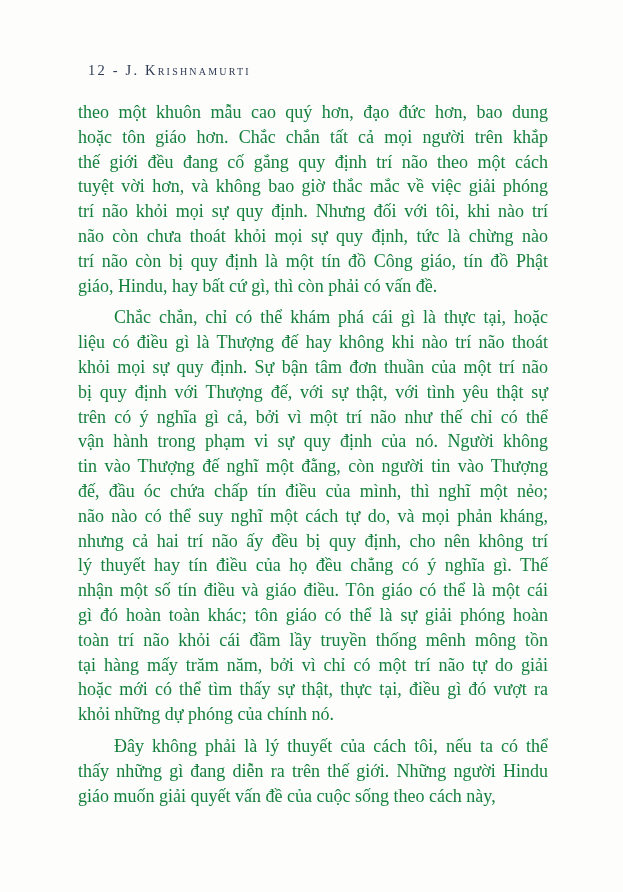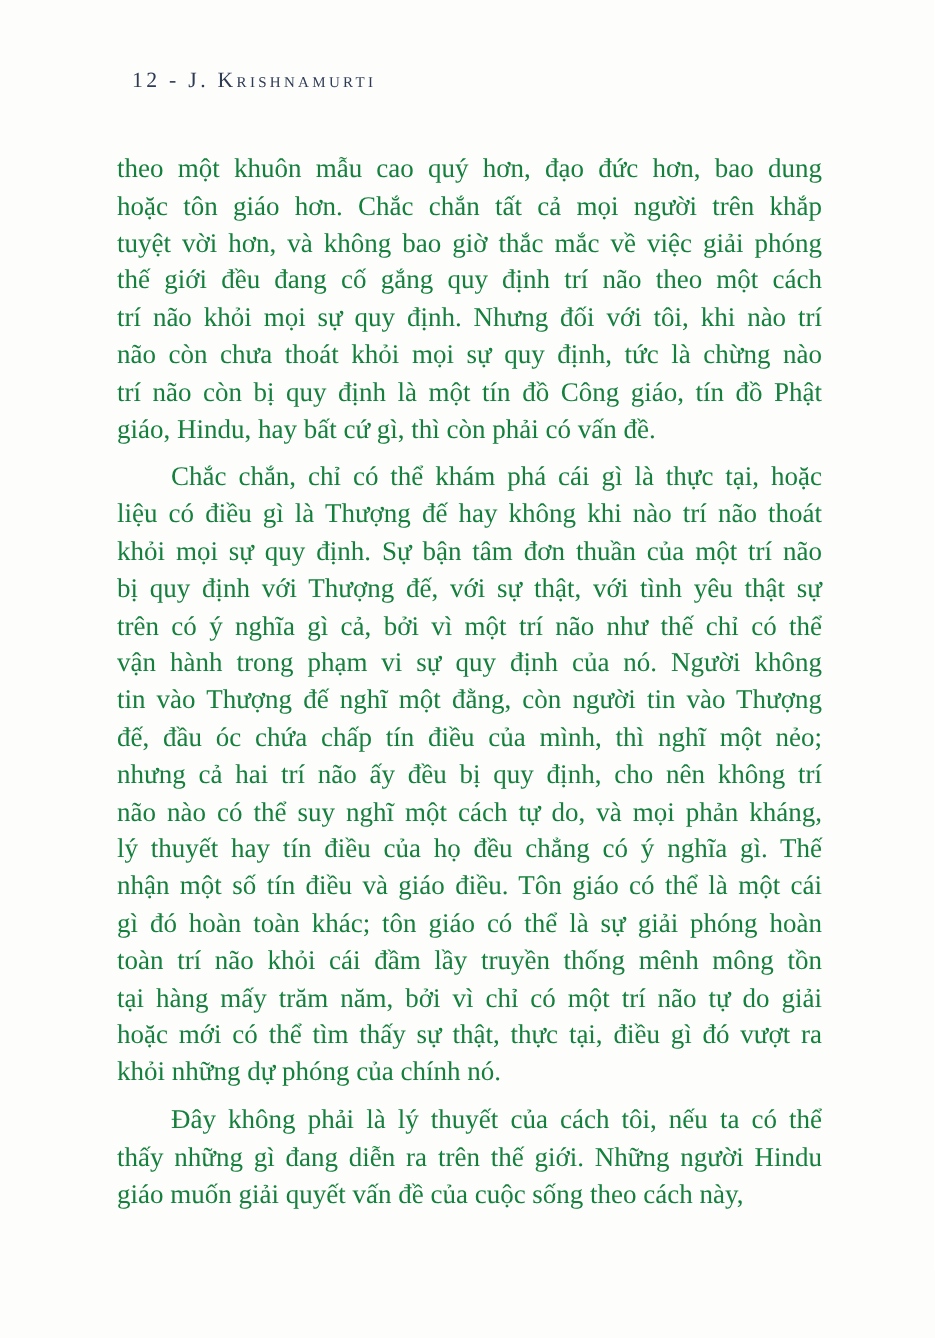--- a/index.html
+++ b/index.html
@@ -11,21 +11,21 @@
     position: relative;
     width: 623px;
     height: 892px;
     background: #fdfdfb;
     font-family: "Liberation Serif", "DejaVu Serif", serif;
     overflow: hidden;
   }
   .running-header {
     position: absolute;
     left: 88px;
-    top: 46px;
+    top: 62px;
     font-size: 14.5px;
     font-variant: small-caps;
     letter-spacing: 2.2px;
     color: #2e3b55;
     white-space: nowrap;
   }
   .text-block {
     position: absolute;
     left: 78px;
     top: 100px;
@@ -52,38 +52,38 @@
 </style>
 </head>
 <body>
 
 <div class="page">
   <div class="running-header">12 - J. Krishnamurti</div>
   <div class="text-block">
       <div class="para">
         <div class="line first-line">theo một khuôn mẫu cao quý hơn, đạo đức hơn, bao dung</div>
         <div class="line">hoặc tôn giáo hơn. Chắc chắn tất cả mọi người trên khắp</div>
+        <div class="line">thế giới đều đang cố gắng quy định trí não theo một cách</div>
         <div class="line">tuyệt vời hơn, và không bao giờ thắc mắc về việc giải phóng</div>
-        <div class="line">thế giới đều đang cố gắng quy định trí não theo một cách</div>
         <div class="line">trí não khỏi mọi sự quy định. Nhưng đối với tôi, khi nào trí</div>
         <div class="line">não còn chưa thoát khỏi mọi sự quy định, tức là chừng nào</div>
         <div class="line">trí não còn bị quy định là một tín đồ Công giáo, tín đồ Phật</div>
         <div class="line last-line">giáo, Hindu, hay bất cứ gì, thì còn phải có vấn đề.</div>
       </div>
       <div class="para indent">
         <div class="line first-line">Chắc chắn, chỉ có thể khám phá cái gì là thực tại, hoặc</div>
         <div class="line">liệu có điều gì là Thượng đế hay không khi nào trí não thoát</div>
         <div class="line">khỏi mọi sự quy định. Sự bận tâm đơn thuần của một trí não</div>
         <div class="line">bị quy định với Thượng đế, với sự thật, với tình yêu thật sự</div>
         <div class="line">trên có ý nghĩa gì cả, bởi vì một trí não như thế chỉ có thể</div>
         <div class="line">vận hành trong phạm vi sự quy định của nó. Người không</div>
         <div class="line">tin vào Thượng đế nghĩ một đằng, còn người tin vào Thượng</div>
         <div class="line">đế, đầu óc chứa chấp tín điều của mình, thì nghĩ một nẻo;</div>
+        <div class="line">não nào có thể suy nghĩ một cách tự do, và mọi phản kháng,</div>
         <div class="line">nhưng cả hai trí não ấy đều bị quy định, cho nên không trí</div>
-        <div class="line">não nào có thể suy nghĩ một cách tự do, và mọi phản kháng,</div>
         <div class="line">lý thuyết hay tín điều của họ đều chẳng có ý nghĩa gì. Thế</div>
         <div class="line">nhận một số tín điều và giáo điều. Tôn giáo có thể là một cái</div>
         <div class="line">gì đó hoàn toàn khác; tôn giáo có thể là sự giải phóng hoàn</div>
         <div class="line">toàn trí não khỏi cái đầm lầy truyền thống mênh mông tồn</div>
         <div class="line">tại hàng mấy trăm năm, bởi vì chỉ có một trí não tự do giải</div>
         <div class="line">hoặc mới có thể tìm thấy sự thật, thực tại, điều gì đó vượt ra</div>
         <div class="line last-line">khỏi những dự phóng của chính nó.</div>
       </div>
       <div class="para indent">
         <div class="line first-line">Đây không phải là lý thuyết của cách tôi, nếu ta có thể</div>

